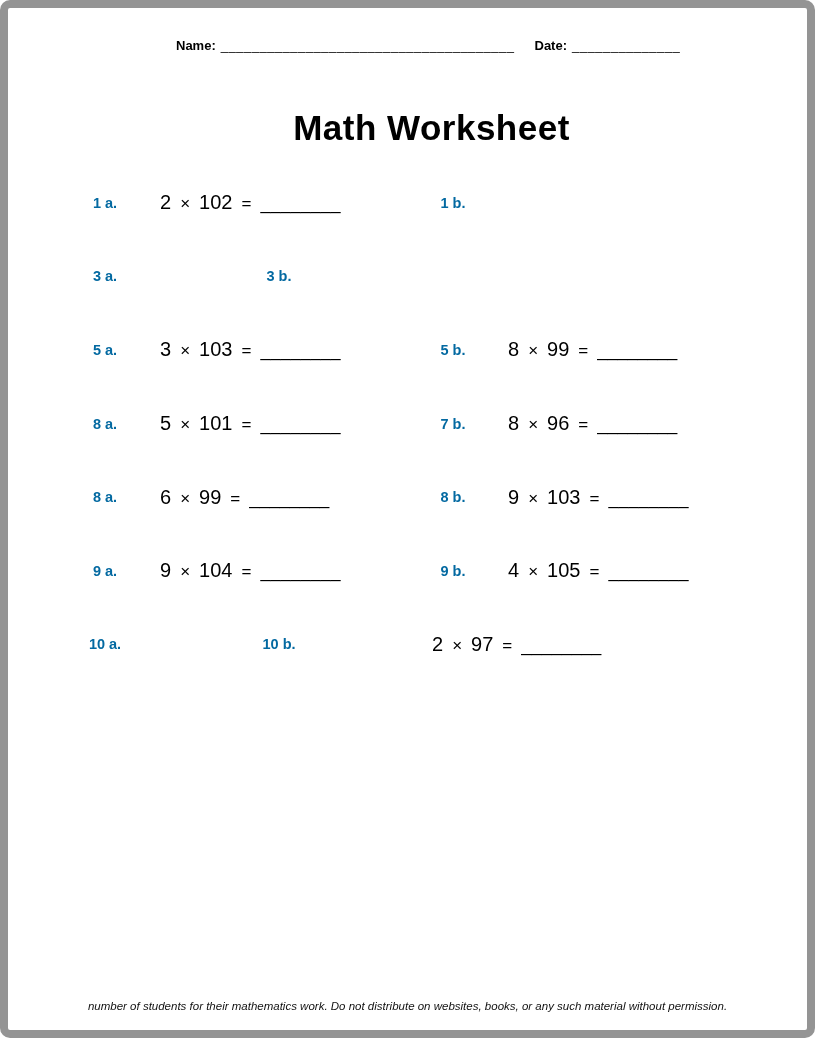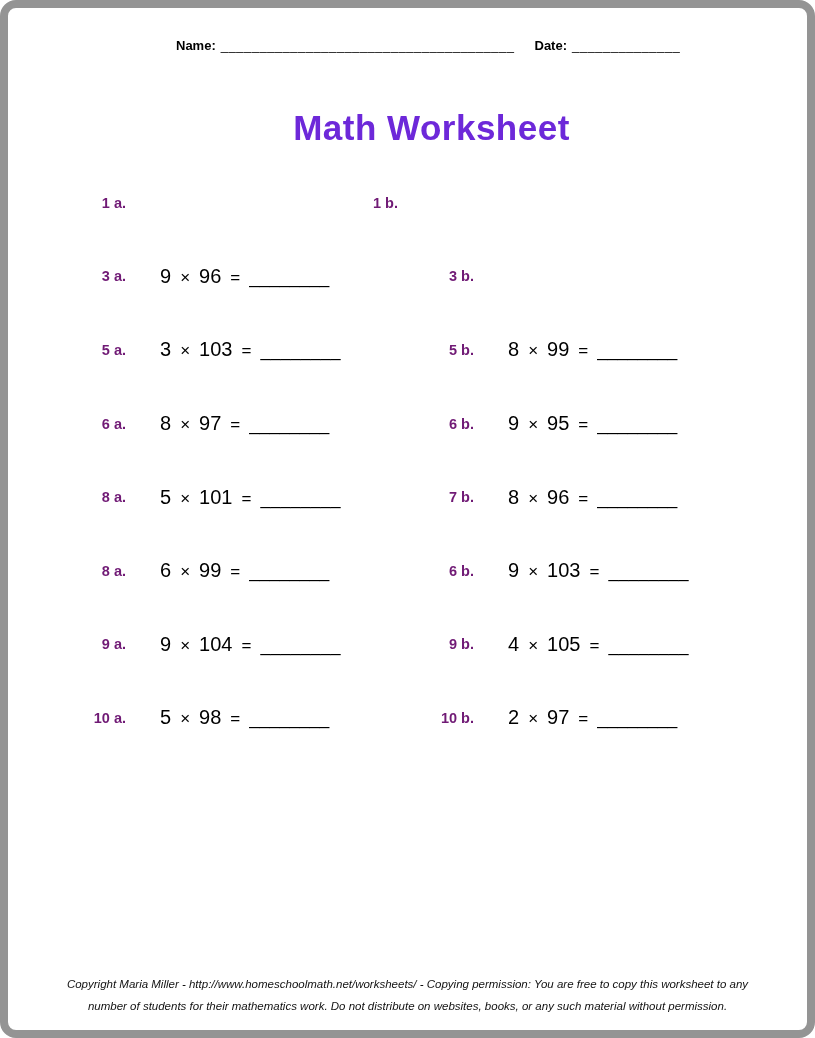--- a/index.html
+++ b/index.html
@@ -6,57 +6,57 @@
   html, body { background: #ffffff; }
   body {
     font-family: "Liberation Sans", sans-serif;
     width: 815px; height: 1038px;
   }
   .page {
     position: relative;
     width: 815px; height: 1038px;
     background: #ffffff;
     border: 8px solid #949494;
-    border-radius: 16px;
+    border-radius: 10px;
     overflow: hidden;
   }
   .header {
     position: absolute;
     top: 30px; left: 168px;
     font-size: 13px;
     white-space: nowrap;
     color: #000;
   }
   .header .lbl { font-weight: bold; }
   .header .line { margin-left: 5px; letter-spacing: 0.5px; }
   .header .date-group { margin-left: 20px; }
   .title {
     position: absolute;
     top: 100px; left: 0; right: 0;
     text-align: center;
     font-size: 35px;
     font-weight: bold;
-    color: #6d28d9;
+    color: #000000;
     letter-spacing: 0.5px;
     padding-left: 48px;
   }
   .rows { position: absolute; top: 158px; left: 0; right: 0; }
   .row {
     display: grid;
     grid-template-columns: 42px 238px 42px auto;
     column-gap: 34px;
     padding-left: 76px;
     height: 73.6px;
     align-items: center;
   }
   .plabel {
-    color: #701a75;
+    color: #0369a1;
     font-weight: bold;
     font-size: 14.5px;
-    text-align: right;
+    text-align: center;
     white-space: nowrap;
   }
   .expr {
     font-size: 20px;
     color: #000;
     white-space: nowrap;
   }
   .expr .op { margin: 0 9px; font-size: 17px; }
   .expr .blank { font-size: 18px; letter-spacing: 0; }
   .footer {
@@ -77,73 +77,65 @@
   <div class="header">
     <span class="lbl">Name:</span><span class="line">______________________________________</span><span class="lbl date-group">Date:</span><span class="line">______________</span>
   </div>
 
   <div class="title">Math Worksheet</div>
 
   <div class="rows">
 
     <div class="row">
       <span class="plabel">1 a.</span>
+      <div class="expr"><span>2</span><span class="op">×</span><span>102</span><span class="op">=</span><span class="blank">________</span></div>
       <span class="plabel">1 b.</span>
     </div>
 
 
     <div class="row">
       <span class="plabel">3 a.</span>
-      <div class="expr"><span>9</span><span class="op">×</span><span>96</span><span class="op">=</span><span class="blank">________</span></div>
       <span class="plabel">3 b.</span>
     </div>
 
 
     <div class="row">
       <span class="plabel">5 a.</span>
       <div class="expr"><span>3</span><span class="op">×</span><span>103</span><span class="op">=</span><span class="blank">________</span></div>
       <span class="plabel">5 b.</span>
       <div class="expr"><span>8</span><span class="op">×</span><span>99</span><span class="op">=</span><span class="blank">________</span></div>
     </div>
 
-    <div class="row">
-      <span class="plabel">6 a.</span>
-      <div class="expr"><span>8</span><span class="op">×</span><span>97</span><span class="op">=</span><span class="blank">________</span></div>
-      <span class="plabel">6 b.</span>
-      <div class="expr"><span>9</span><span class="op">×</span><span>95</span><span class="op">=</span><span class="blank">________</span></div>
-    </div>
 
     <div class="row">
       <span class="plabel">8 a.</span>
       <div class="expr"><span>5</span><span class="op">×</span><span>101</span><span class="op">=</span><span class="blank">________</span></div>
       <span class="plabel">7 b.</span>
       <div class="expr"><span>8</span><span class="op">×</span><span>96</span><span class="op">=</span><span class="blank">________</span></div>
     </div>
 
     <div class="row">
       <span class="plabel">8 a.</span>
       <div class="expr"><span>6</span><span class="op">×</span><span>99</span><span class="op">=</span><span class="blank">________</span></div>
-      <span class="plabel">6 b.</span>
+      <span class="plabel">8 b.</span>
       <div class="expr"><span>9</span><span class="op">×</span><span>103</span><span class="op">=</span><span class="blank">________</span></div>
     </div>
 
     <div class="row">
       <span class="plabel">9 a.</span>
       <div class="expr"><span>9</span><span class="op">×</span><span>104</span><span class="op">=</span><span class="blank">________</span></div>
       <span class="plabel">9 b.</span>
       <div class="expr"><span>4</span><span class="op">×</span><span>105</span><span class="op">=</span><span class="blank">________</span></div>
     </div>
 
     <div class="row">
       <span class="plabel">10 a.</span>
-      <div class="expr"><span>5</span><span class="op">×</span><span>98</span><span class="op">=</span><span class="blank">________</span></div>
       <span class="plabel">10 b.</span>
       <div class="expr"><span>2</span><span class="op">×</span><span>97</span><span class="op">=</span><span class="blank">________</span></div>
     </div>
 
   </div>
 
   <div class="footer">
-    <div>Copyright Maria Miller - http://www.homeschoolmath.net/worksheets/ - Copying permission: You are free to copy this worksheet to any</div>
     <div>number of students for their mathematics work. Do not distribute on websites, books, or any such material without permission.</div>
   </div>
 
 </div>
 
 </body></html>

